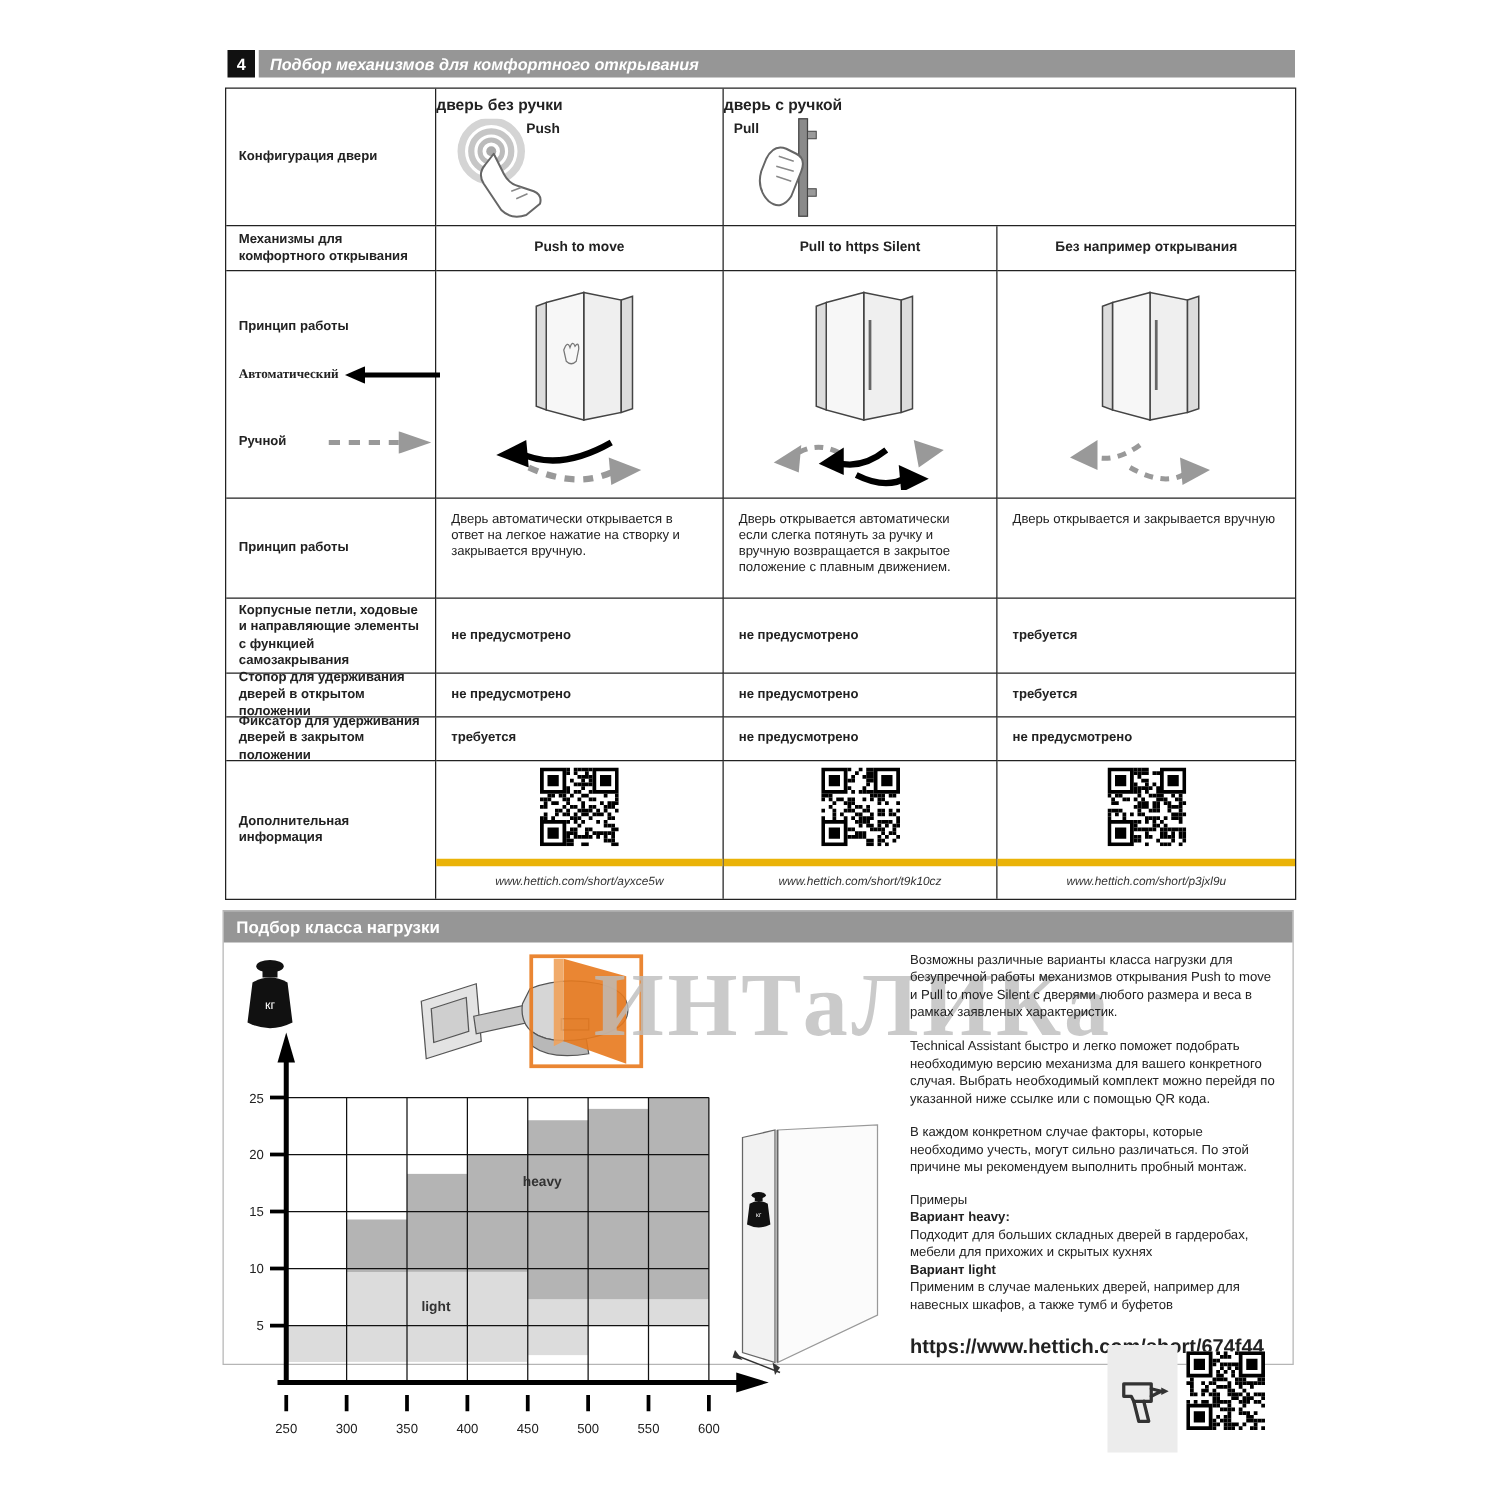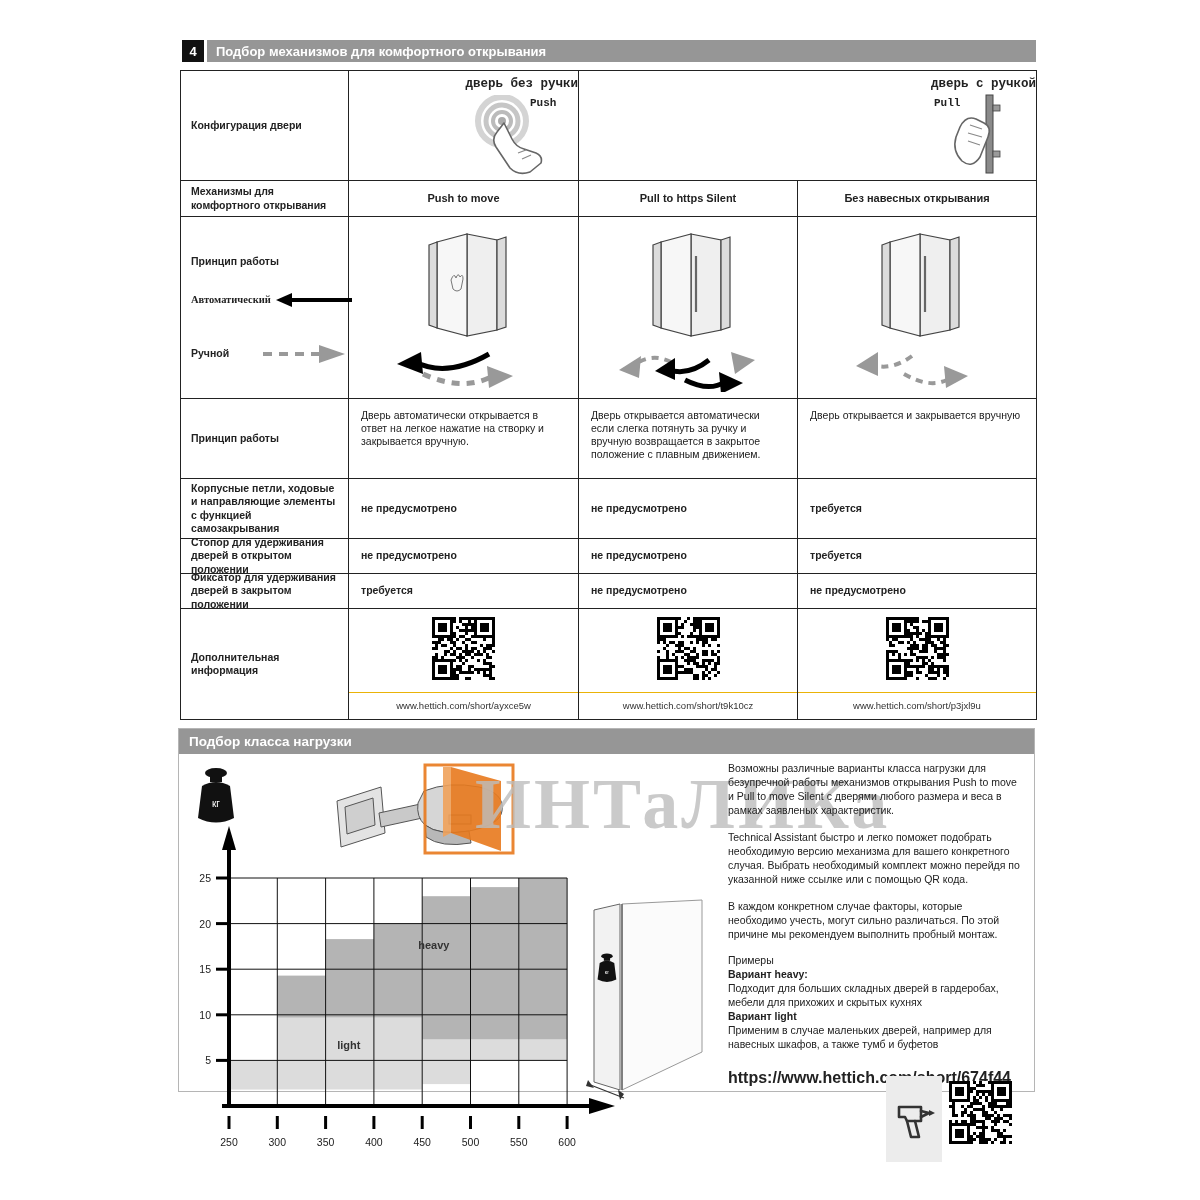--- a/index.html
+++ b/index.html
@@ -3,45 +3,45 @@
 <meta charset="utf-8">
 <style>
   html,body{margin:0;padding:0;background:#fff;}
   .page{position:relative;width:1200px;height:1200px;background:#fff;
         font-family:"Liberation Sans",sans-serif;color:#222;overflow:hidden;}
   
   .sec1-head{position:absolute;left:182px;top:40px;width:854px;height:22px;display:flex;}
   .num-badge{width:22px;height:22px;background:#111;color:#fff;font-size:13px;font-weight:bold;
              display:flex;align-items:center;justify-content:center;}
   .head-bar{flex:1;margin-left:3px;background:#969696;color:#fff;font-size:13px;font-weight:bold;
-            display:flex;align-items:center;padding-left:9px;}
+            display:flex;align-items:center;padding-left:9px;font-style:italic;}
   
   .tbl{position:absolute;left:180px;top:70px;width:855px;height:648px;border:1px solid #222;
        display:grid;grid-template-columns:168px 230px 219px 238px;
        grid-template-rows:110px 36px 182px 80px 60px 35px 35px 110px;}
   .cell{border-right:1px solid #222;border-bottom:1px solid #222;position:relative;
         font-size:10.5px;line-height:1.25;box-sizing:border-box;}
   .cell.last-col{border-right:none;}
   .cell.last-row{border-bottom:none;}
   .lbl-mid{display:flex;align-items:center;padding:0 8px 0 10px;font-weight:bold;}
   .val{display:flex;align-items:center;padding-left:12px;font-weight:bold;}
   .txtcell{padding:10px 14px 0 12px;}
-  .hdr-door{display:flex;flex-direction:column;align-items:flex-end;padding-top:6px;
-            font-size:12.5px;font-weight:bold;font-family:Liberation Mono, monospace;}
+  .hdr-door{display:flex;flex-direction:column;align-items:flex-start;padding-top:6px;
+            font-size:12.5px;font-weight:bold;}
   .mech-hdr{display:flex;align-items:center;justify-content:center;font-weight:bold;font-size:11px;text-align:center;}
   .push-wrap{position:relative;width:120px;height:80px;margin-top:2px;}
   .push-cap{position:absolute;left:72px;top:2px;font-size:11px;font-weight:bold;}
   .pull-wrap{position:relative;width:110px;height:82px;margin-top:0;}
   .pull-cap{position:absolute;left:8px;top:4px;font-size:11px;font-weight:bold;}
   .diagcell{display:flex;flex-direction:column;align-items:center;justify-content:center;padding-top:4px;}
   .plbl-item{position:absolute;left:10px;font-weight:bold;white-space:nowrap;display:flex;align-items:center;gap:5px;}
   .qrcell{display:flex;flex-direction:column;height:100%;}
   .qrzone{flex:1;display:flex;align-items:center;justify-content:center;}
-  .urlstrip{height:26px;border-top:1px solid #eab308;display:flex;align-items:center;justify-content:center;
-            font-size:9.5px;color:#333;}
+  .urlstrip{height:26px;border-top:6px solid #eab308;display:flex;align-items:center;justify-content:center;
+            font-size:9.5px;color:#333;font-style:italic;}
   
   .sec2{position:absolute;left:178px;top:728px;width:857px;height:364px;border:1px solid #b5b5b5;
         box-sizing:border-box;background:#fff;}
   .sec2-bar{position:absolute;left:0;top:0;width:100%;height:25px;background:#969696;color:#fff;
             font-size:13.5px;font-weight:bold;display:flex;align-items:center;padding-left:10px;box-sizing:border-box;}
   .wm-text{position:absolute;left:296px;top:34px;font-size:72px;font-weight:bold;color:#bdbdbd;
            letter-spacing:3px;opacity:.8;white-space:nowrap;z-index:3;font-family:Liberation Serif, serif;}
   .txtblock{position:absolute;left:549px;top:33px;width:295px;font-size:10.5px;line-height:1.33;z-index:4;}
   .txtblock p{margin:0 0 13px 0;}
   .ex-bold{font-weight:bold;}
@@ -88,21 +88,21 @@
           <path d="M34,34 Q40,22 50,26 L58,30 Q66,34 62,44 L54,64 Q46,76 36,68 Q26,58 30,44 Z" fill="#fff" stroke="#666" stroke-width="1.6" stroke-linejoin="round"></path>
           <path d="M44,32 L56,36 M42,40 L56,44 M42,48 L54,52" stroke="#888" stroke-width="1.1" fill="none"></path>
         </svg>
         <span class="pull-cap">Pull</span>
       </div>
     </div>
 
     <div class="cell lbl-mid">Механизмы для комфортного открывания</div>
     <div class="cell mech-hdr">Push to move</div>
     <div class="cell mech-hdr">Pull to https Silent</div>
-    <div class="cell last-col mech-hdr">Без навесных открывания</div>
+    <div class="cell last-col mech-hdr">Без например открывания</div>
 
     <div class="cell">
       <span class="plbl-item" style="top:38px;">Принцип работы</span>
       <span class="plbl-item" style="top:76px;font-family:Liberation Serif, serif;">
         <span>Автоматический</span>
         <svg width="78" height="14" viewBox="0 0 78 14">
           <line x1="14" y1="7" x2="76" y2="7" stroke="#000" stroke-width="4"></line>
           <polygon points="16,0 16,14 0,7" fill="#000"></polygon>
         </svg>
       </span>

